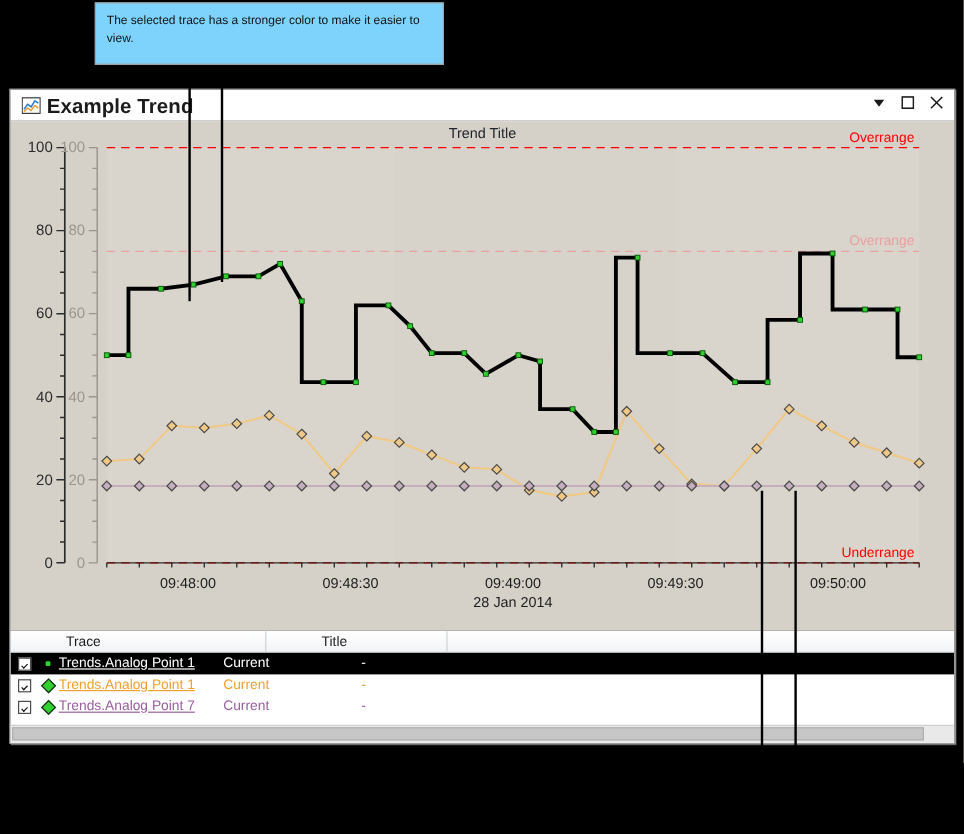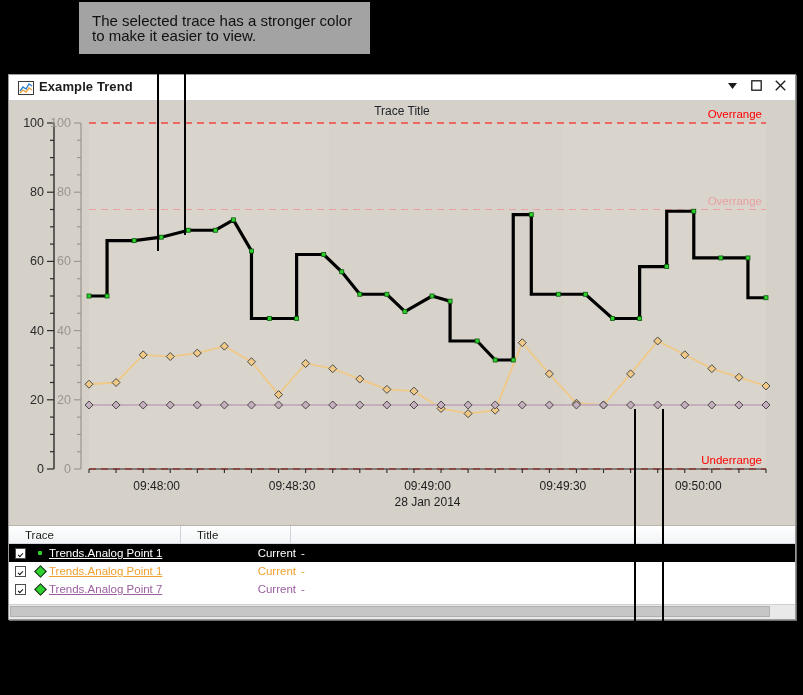--- a/index.html
+++ b/index.html
@@ -5,22 +5,22 @@
   html,body{margin:0;padding:0;}
   body{
     width:803px;height:695px;background:#000;overflow:hidden;
     font-family:"Liberation Sans", sans-serif;
     -webkit-font-smoothing:antialiased;
   }
   #root{position:relative;width:803px;height:695px;}
 
   
   .callout{
-    position:absolute;background:#a3a3a3;border:4px solid #a3a3a3;
-    color:#111;font-size:15px;line-height:15px;
+    position:absolute;background:#7dd3fc;border:1px solid #a3a3a3;
+    color:#111;font-size:10px;line-height:15px;
     padding:7px 9px 8px 9px;box-sizing:border-box;z-index:40;
   }
   #callout-top{left:79px;top:2px;width:291px;height:52px;}
   #callout-bottom{left:564px;top:630px;width:237px;height:62px;}
 
   .leader{position:absolute;background:#000;width:2px;z-index:35;}
   #leader-a{left:157px;top:38px;height:213px;}
   #leader-b{left:184px;top:38px;height:197px;}
   #leader-c{left:634px;top:409px;height:222px;}
   #leader-d{left:662px;top:409px;height:222px;}
@@ -32,21 +32,21 @@
     box-shadow:1px 1px 0 #6f6f6f;box-sizing:border-box;z-index:10;
   }
   #titlebar{
     position:relative;height:26px;background:#ffffff;
     border-bottom:1px solid #cfcfcf;box-sizing:border-box;
   }
   #titlebar .tb-icon{
     position:absolute;left:9px;top:5px;width:16px;height:16px;
   }
   #titlebar .tb-text{
-    position:absolute;left:30px;top:4px;font-size:13px;color:#1b1b1b;
+    position:absolute;left:30px;top:4px;font-size:17px;color:#1b1b1b;
     font-weight:600;letter-spacing:.1px;
   }
   .wbtns{position:absolute;right:8px;top:4px;display:flex;align-items:center;gap:11px;}
   .wbtn{width:13px;height:13px;display:flex;align-items:center;justify-content:center;
         color:#111;font-size:12px;line-height:1;cursor:default;}
   .wbtn svg{display:block;}
 
   
   #chartwrap{
     position:relative;height:424px;background:#d5d0c8;
@@ -59,22 +59,22 @@
   #plotsvg{position:absolute;left:0;top:0;}
 
   
   #tablewrap{position:relative;height:93px;background:#fff;}
   #thead{
     display:flex;height:17px;align-items:stretch;
     background:linear-gradient(#ffffff,#f1f3f6);
     border-bottom:1px solid #d3d6da;font-size:11.5px;color:#1c1c1c;
   }
   #thead .th{
-    position:relative;display:flex;align-items:center;padding-left:16px;
-    box-sizing:border-box;border-right:1px solid #cfd2d6;
+    position:relative;display:flex;align-items:center;padding-left:5px;
+    box-sizing:border-box;border-right:1px solid #cfd2d6;margin-left:41px;
   }
   #thead .th.c0{width:172px;}
   #thead .th.c1{width:110px;}
   #thead .th.c2{width:188px;}
   #thead .th.c3{flex:1;border-right:none;}
   .trow{
     display:flex;height:18px;align-items:center;font-size:11.5px;
     box-sizing:border-box;
   }
   .trow.sel{background:#000;}
@@ -86,21 +86,21 @@
   .chk::after{
     content:"";position:absolute;left:2px;top:4px;width:4px;height:2px;
     border-left:1.6px solid #111;border-bottom:1.6px solid #111;
     transform:rotate(-45deg);
   }
   .cellmk{width:18px;display:flex;align-items:center;justify-content:center;}
   .mk{width:7px;height:7px;background:#2ed12e;transform:rotate(45deg);}
   .mk.dot{width:4px;height:4px;transform:none;border-radius:1px;}
   .mk.dia{border:1px solid #232323;}
   .cellname{width:132px;text-decoration:underline;}
-  .celltype{width:110px;padding-left:5px;text-align:right;}
+  .celltype{width:110px;padding-left:5px;}
   .cellruler{width:188px;padding-left:5px;}
   .cellpad{flex:1;}
 
   #hscroll{
     position:absolute;left:0;right:0;bottom:0;height:14px;
     background:#e9e9e9;border-top:1px solid #d0d0d0;
   }
   #hscroll .thumb{
     position:absolute;left:1px;top:1px;width:760px;height:11px;
     background:#c6c6c6;border:1px solid #b0b0b0;box-sizing:border-box;
@@ -145,21 +145,21 @@
         <span class="wbtn">
           <svg width="11" height="11" viewBox="0 0 11 11">
               <line x1="0.8" y1="0.8" x2="10.2" y2="10.2" stroke="#1a1a1a" stroke-width="1.3"></line>
               <line x1="10.2" y1="0.8" x2="0.8" y2="10.2" stroke="#1a1a1a" stroke-width="1.3"></line>
             </svg>
         </span>
       </div>
     </div>
 
     <div id="chartwrap">
-      <div id="chart-title">Trace Title</div>
+      <div id="chart-title">Trend Title</div>
       <svg id="plotsvg" width="786" height="424">
           <rect x="80" y="22" width="677" height="346" fill="#d7d2ca"></rect>
           <rect x="80" y="22" width="240.33499999999998" height="346" fill="#d9d4cc"></rect>
           <rect x="553.9" y="22" width="203.1" height="346" fill="#d9d4cc"></rect>
           <line x1="80" y1="22" x2="757" y2="22" stroke="#ff0000" stroke-width="1.2" stroke-dasharray="7,5"></line>
           <text x="753" y="17" text-anchor="end" font-size="11.5" font-family="&quot;Liberation Sans&quot;, sans-serif" fill="#ff0000">Overrange</text>
           <line x1="80" y1="108.5" x2="757" y2="108.5" stroke="#e9a0a0" stroke-width="1.2" stroke-dasharray="7,5"></line>
           <text x="753" y="103.5" text-anchor="end" font-size="11.5" font-family="&quot;Liberation Sans&quot;, sans-serif" fill="#e9a0a0">Overrange</text>
           <line x1="80" y1="368" x2="757" y2="368" stroke="#ff0000" stroke-width="1.2" stroke-dasharray="7,5"></line>
           <text x="753" y="363" text-anchor="end" font-size="11.5" font-family="&quot;Liberation Sans&quot;, sans-serif" fill="#ff0000">Underrange</text>

